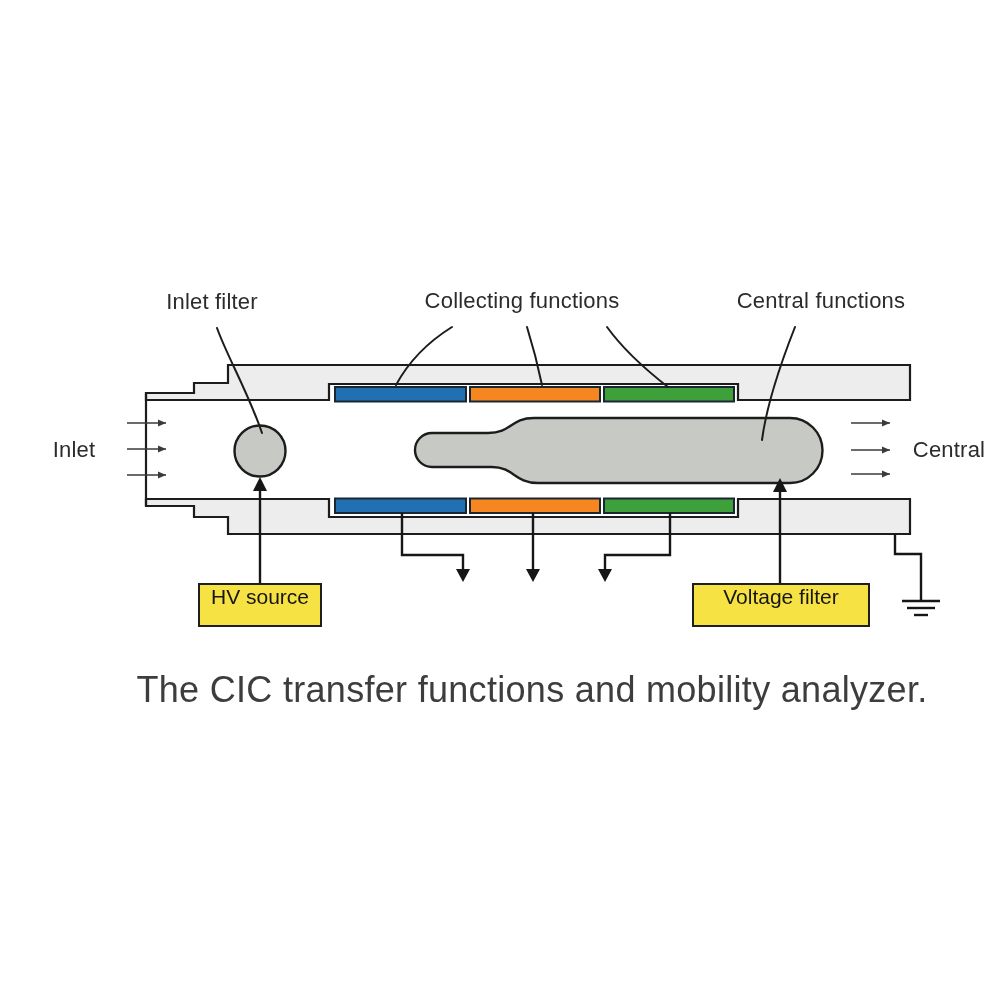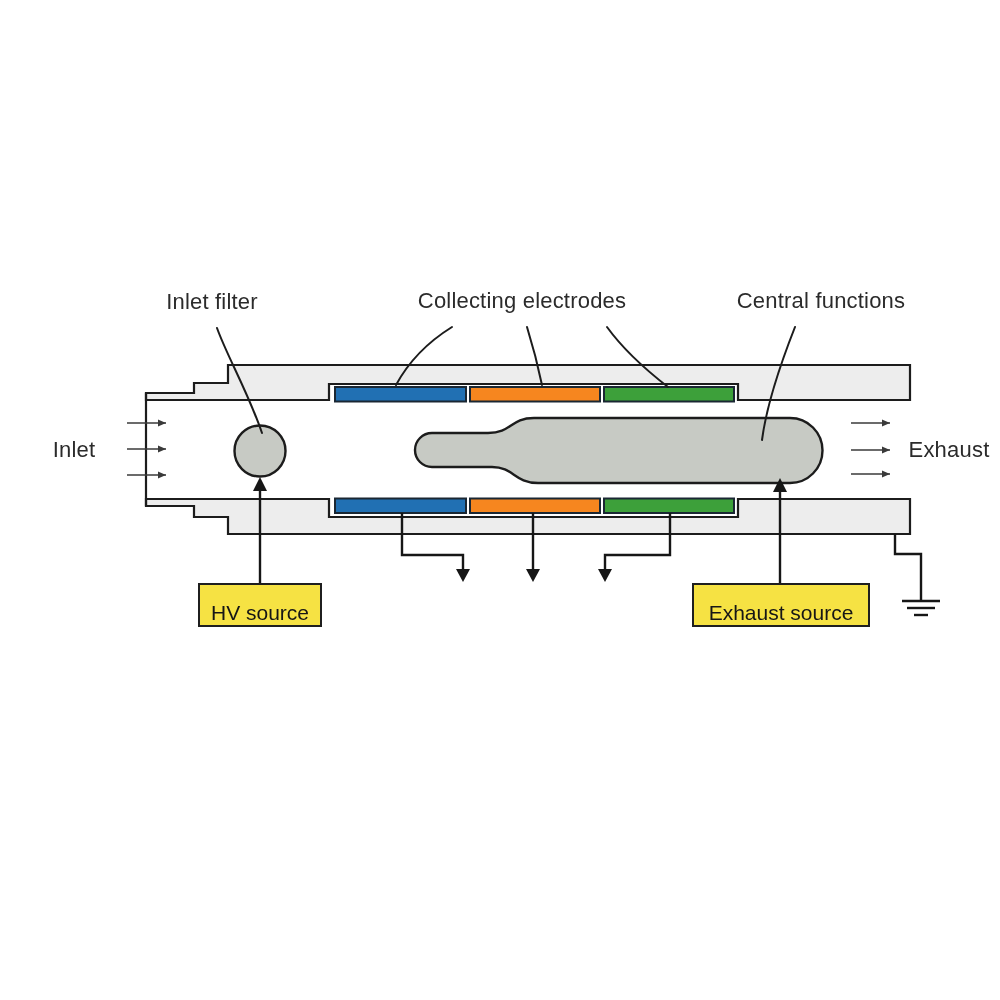--- a/index.html
+++ b/index.html
@@ -17,21 +17,21 @@
   .leader{fill:none;stroke:#1c1c1c;stroke-width:2;stroke-linecap:round;}
   .wire{fill:none;stroke:#161616;stroke-width:2.4;}
   .ahead{fill:#161616;stroke:none;}
   .flow{stroke:#3a3a3a;stroke-width:1.3;}
   .openline{stroke:var(--outline);stroke-width:2.2;}
   .lbl{
     position:absolute;transform:translate(-50%,-50%);white-space:nowrap;
     font-size:22px;color:var(--label-text);letter-spacing:0.2px;
   }
   .source-box{
-    position:absolute;display:flex;align-items:flex-end;justify-content:center;
+    position:absolute;display:flex;align-items:flex-start;justify-content:center;
     background:var(--source-box-fill);border:2.5px solid #1f1f1f;
     font-size:21px;color:#161616;box-sizing:border-box;white-space:nowrap;
   }
   #caption{
     position:absolute;left:512px;top:690px;transform:translate(-50%,-50%);
     white-space:nowrap;font-size:36px;font-weight:400;color:var(--caption-text);
     letter-spacing:0.3px;
   }
 </style>
 </head>
@@ -95,26 +95,27 @@
     </g>
 
     <path class="leader" d="M197,328 C207,356 228,392 242,433"></path>
     <path class="leader" d="M432,327 Q395,350 376,385"></path>
     <path class="leader" d="M507,327 Q516,356 522,385"></path>
     <path class="leader" d="M587,327 Q608,356 648,387"></path>
     <path class="leader" d="M775,327 C762,360 747,402 742,440"></path>
   </svg>
 
   <div class="lbl" style="left:192px;top:302px">Inlet filter</div>
-  <div class="lbl" style="left:502px;top:301px">Collecting electrodes</div>
+  <div class="lbl" style="left:502px;top:301px">Collecting functions</div>
   <div class="lbl" style="left:801px;top:301px">Central functions</div>
   <div class="lbl" style="left:54px;top:450px">Inlet</div>
-  <div class="lbl" style="left:929px;top:450px">Exhaust</div>
+  <div class="lbl" style="left:929px;top:450px">Central</div>
 
   <div class="source-box" style="left:178px;top:583px;width:124px;height:44px">
     <span>HV source</span>
   </div>
   <div class="source-box" style="left:672px;top:583px;width:178px;height:44px">
-    <span>Exhaust source</span>
+    <span>Voltage filter</span>
   </div>
 
+  <div id="caption">The CIC transfer functions and mobility analyzer.</div>
 
 </div>
 
 </body></html>

